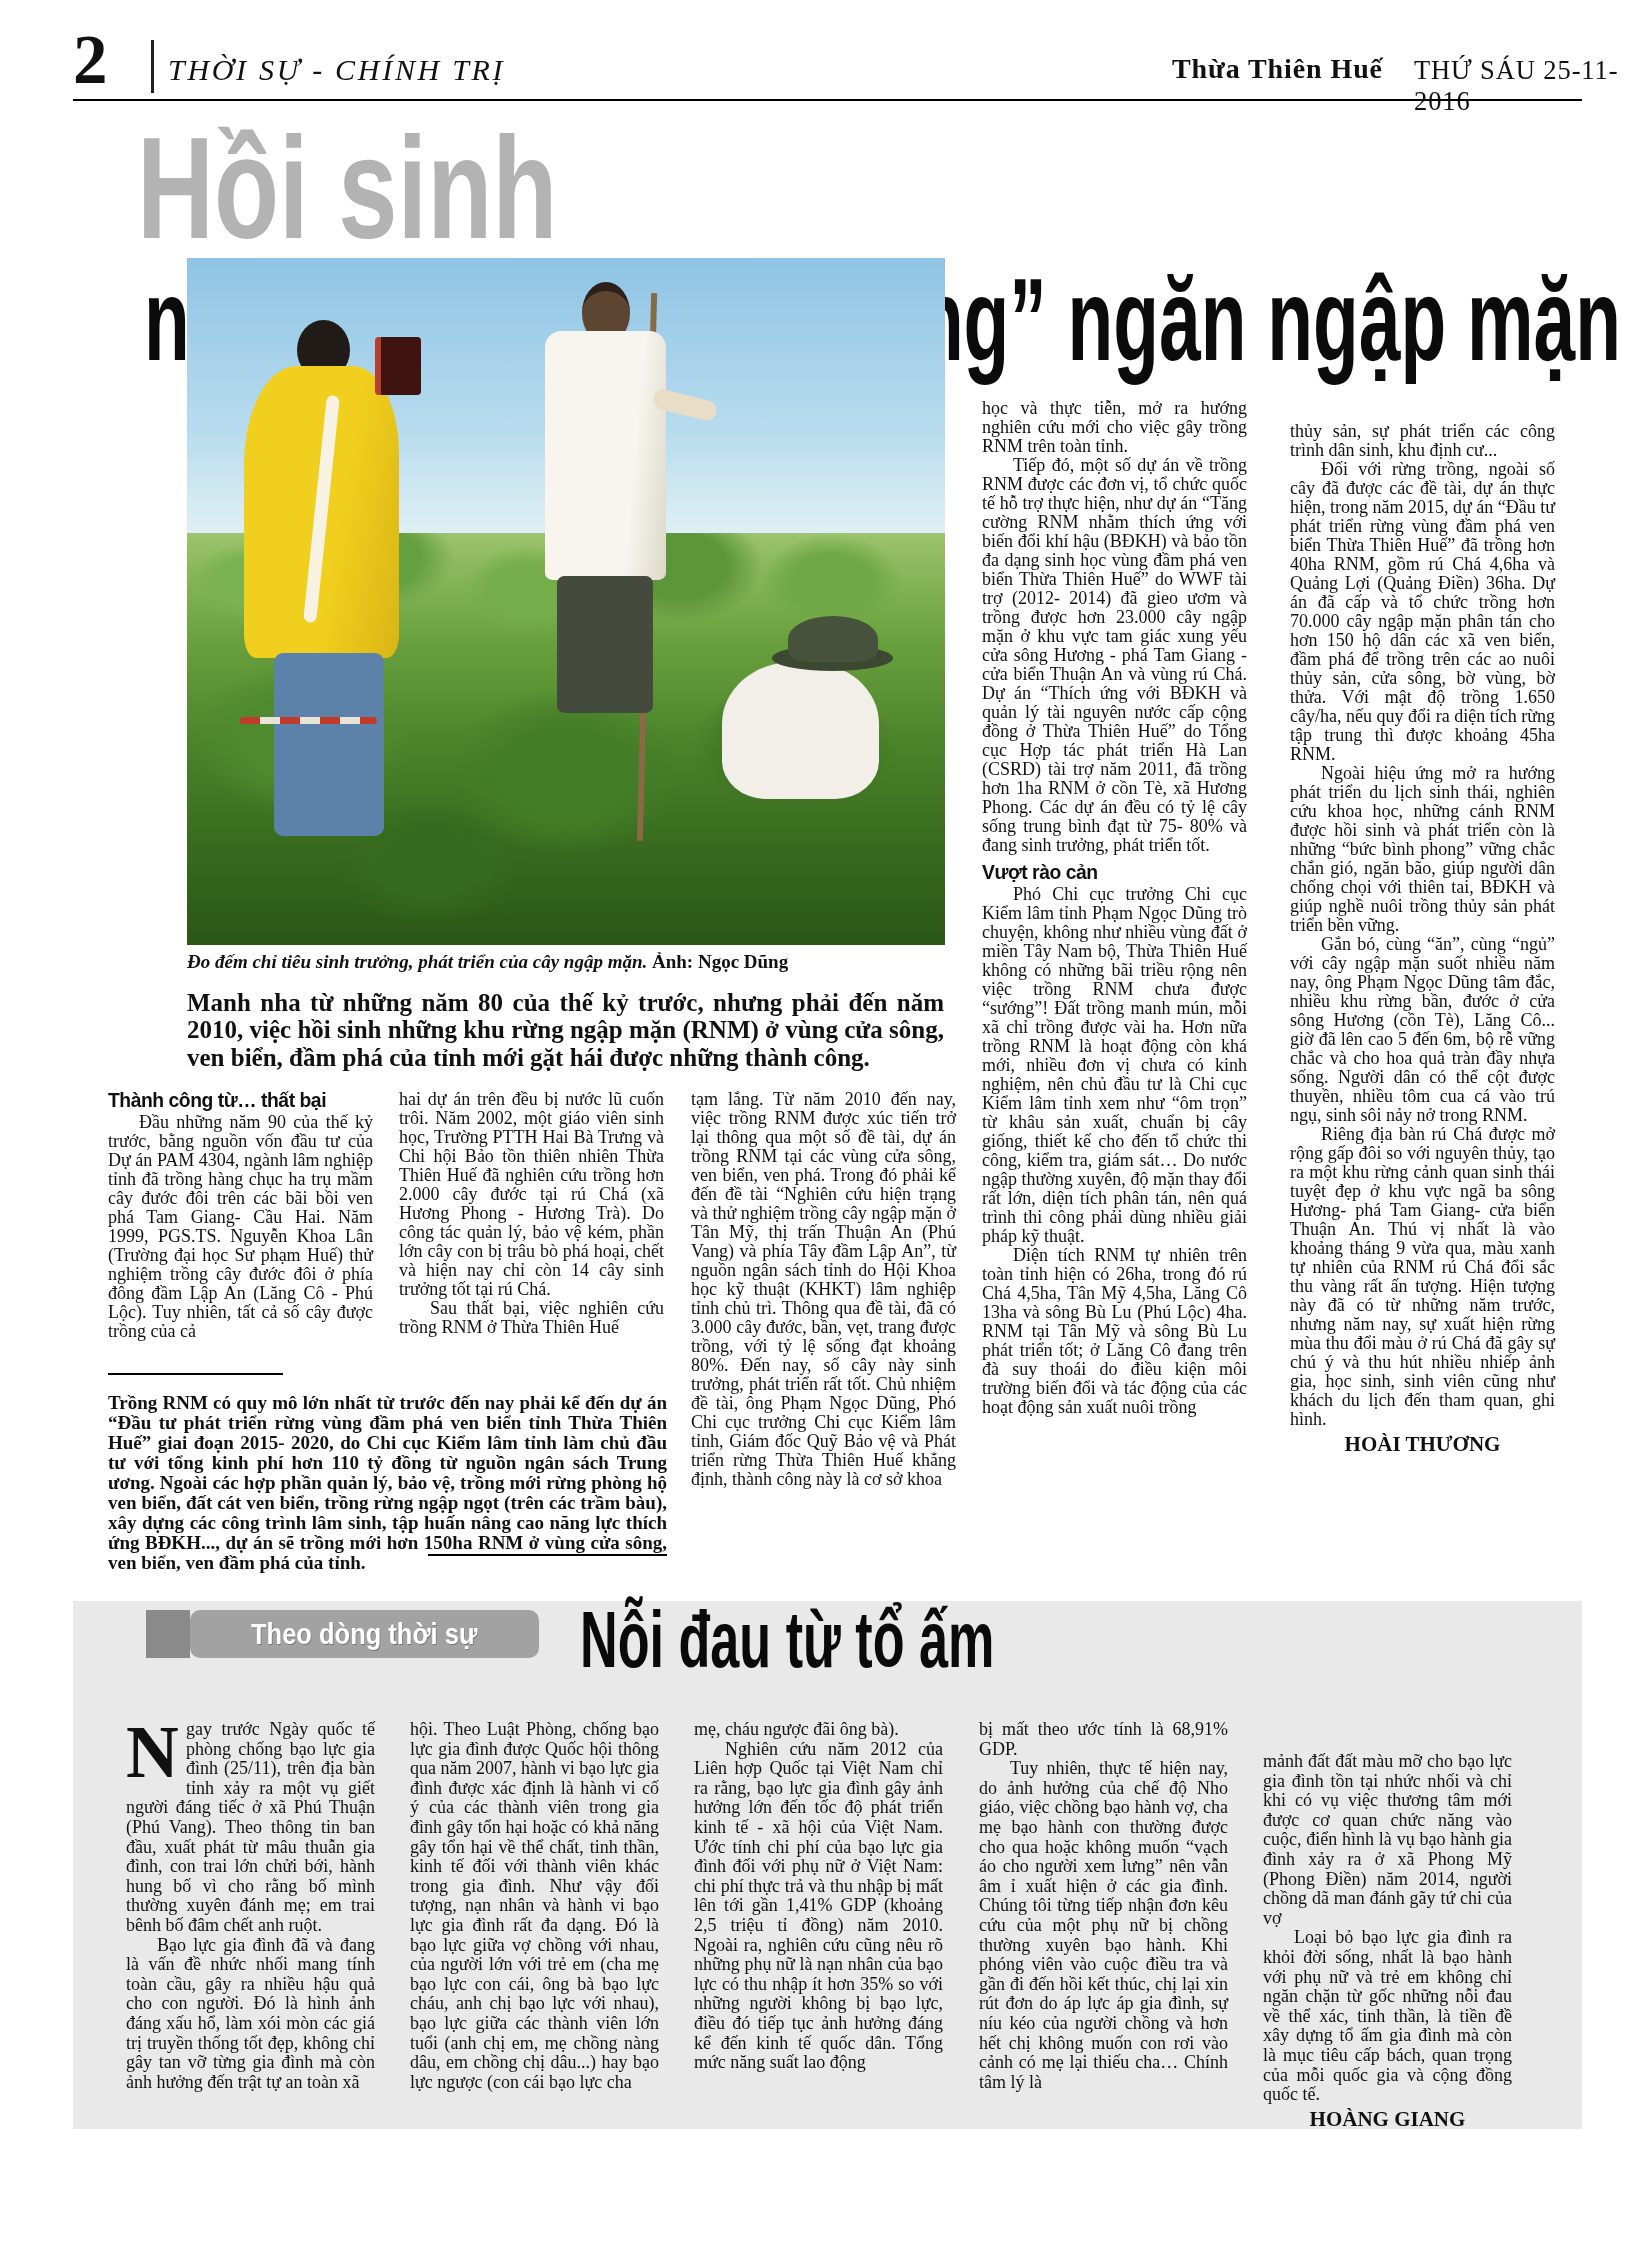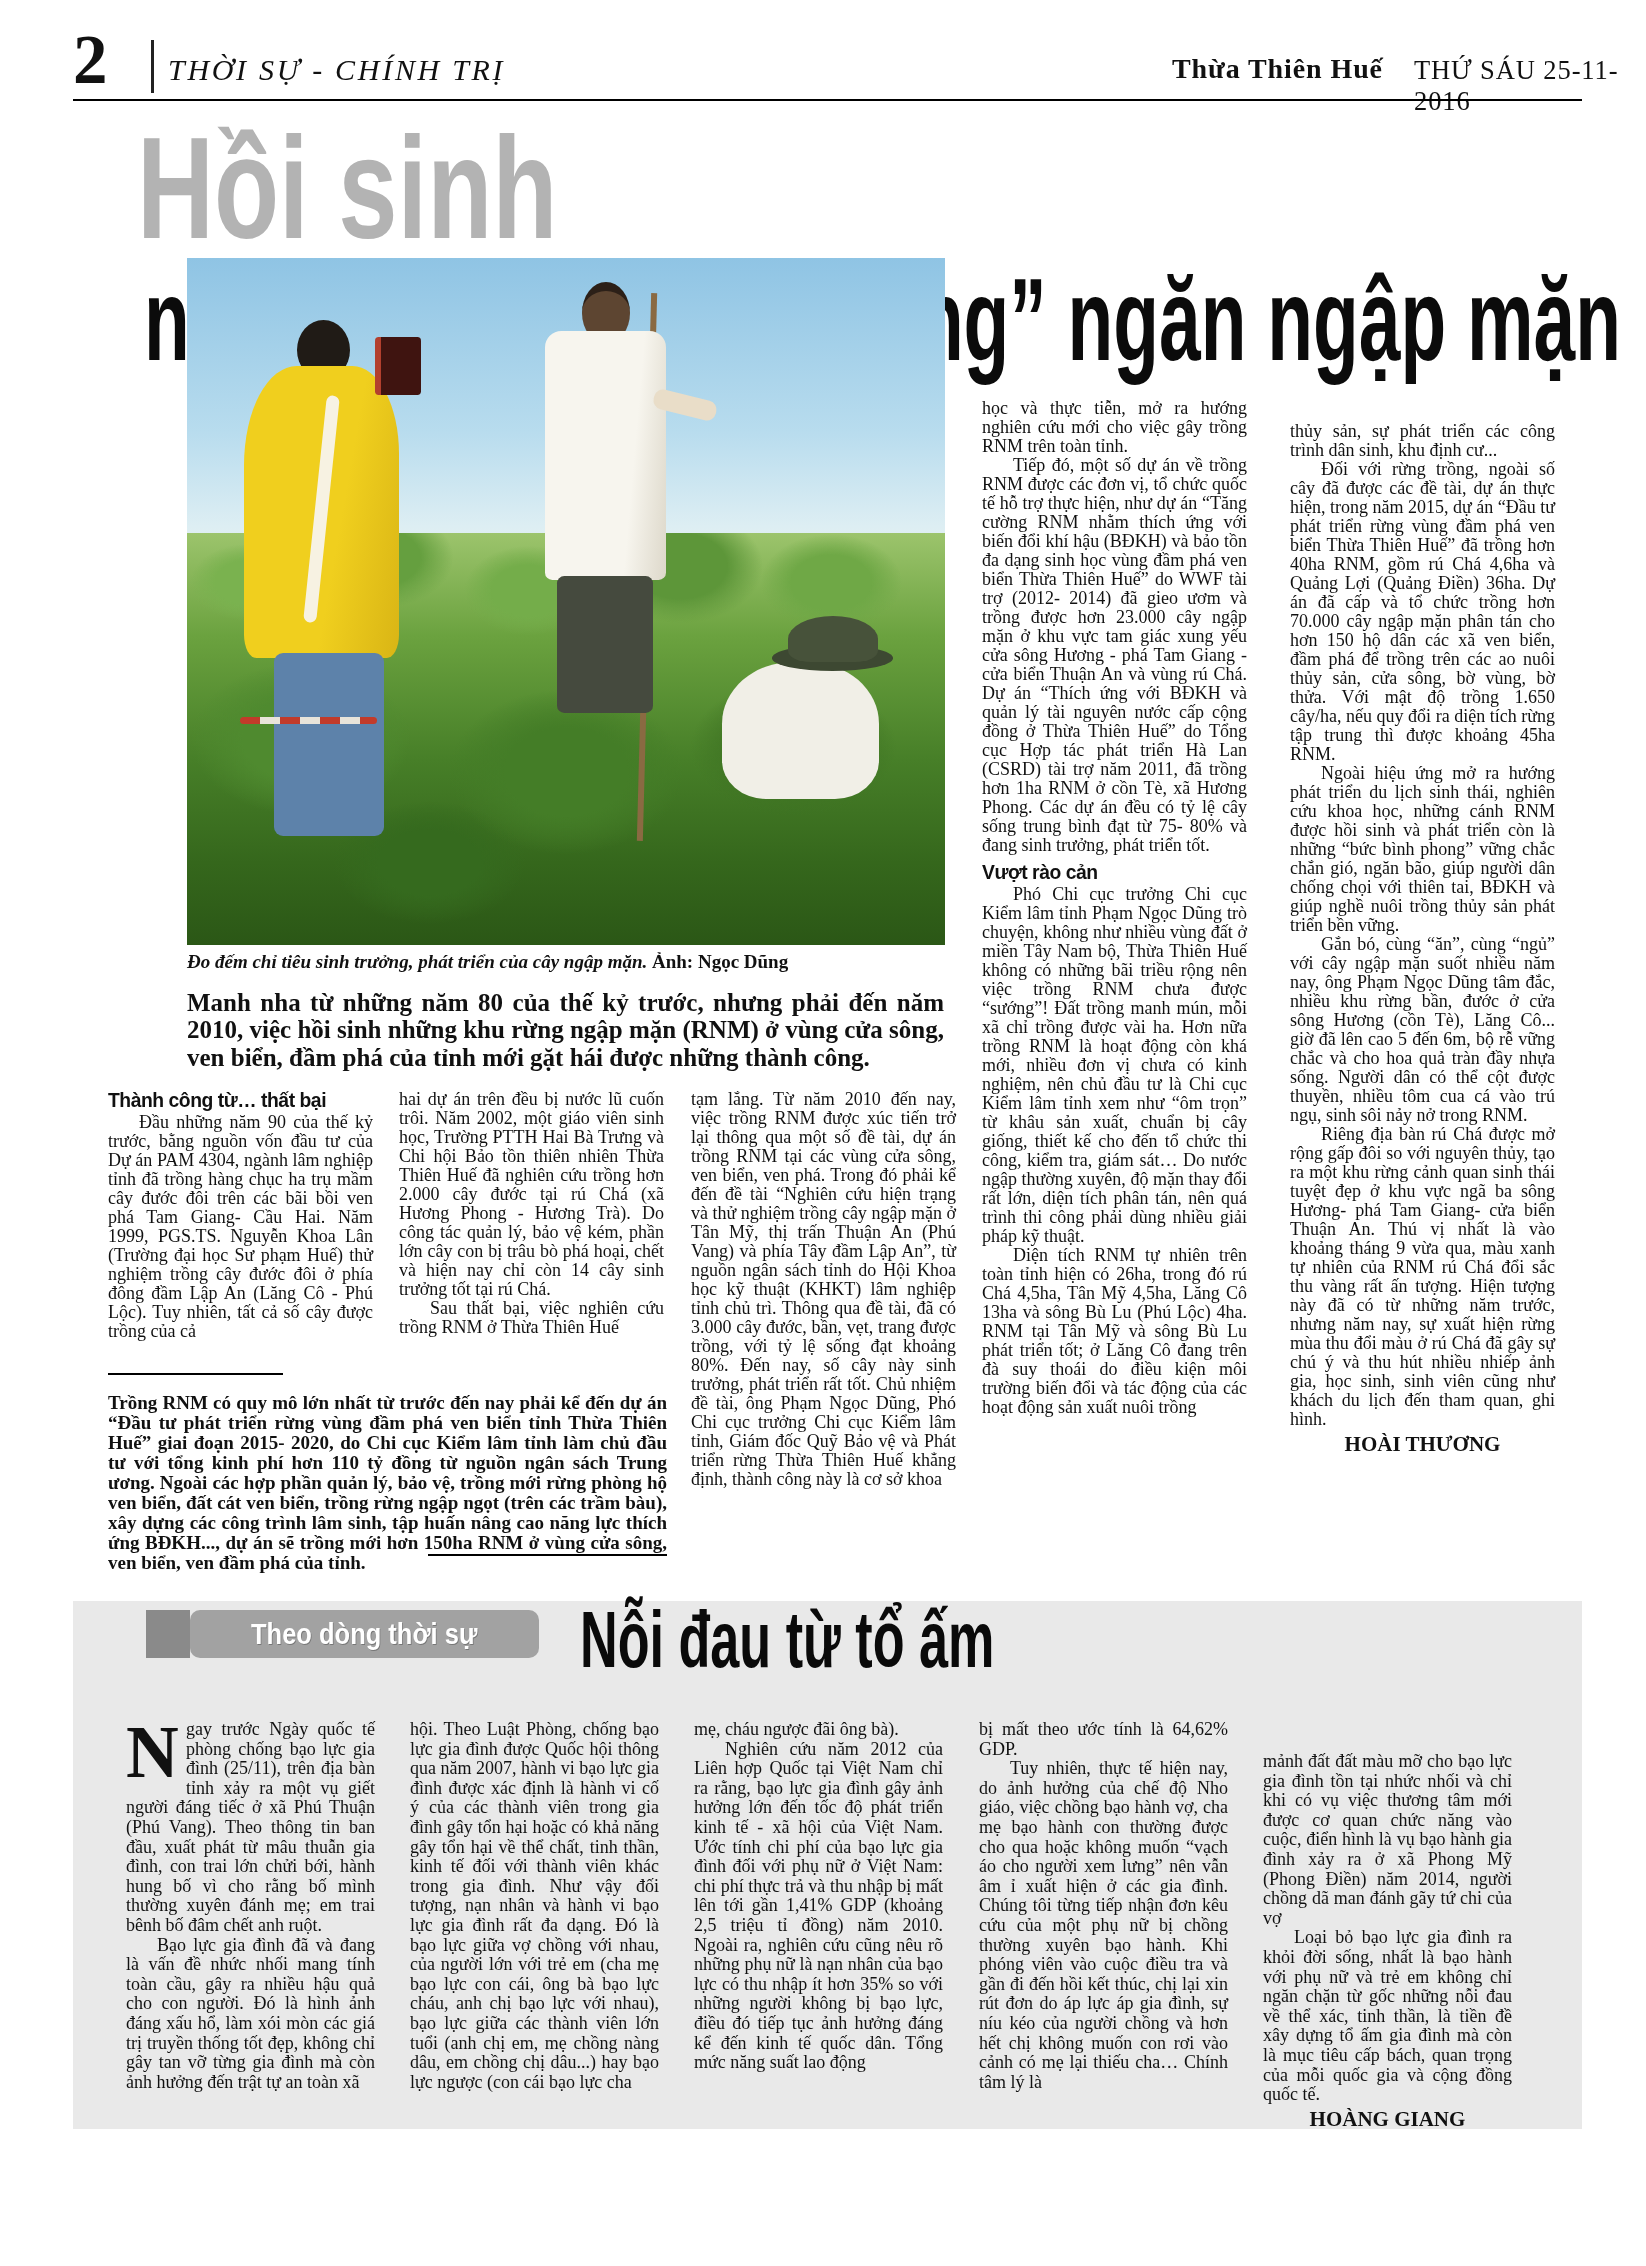--- a/index.html
+++ b/index.html
@@ -174,21 +174,21 @@
     <p class="ind">Bạo lực gia đình đã và đang là vấn đề nhức nhối mang tính toàn cầu, gây ra nhiều hậu quả cho con người. Đó là hình ảnh đáng xấu hổ, làm xói mòn các giá trị truyền thống tốt đẹp, không chỉ gây tan vỡ từng gia đình mà còn ảnh hưởng đến trật tự an toàn xã</p>
   </div>
   <div class="bcol b2">
     <p>hội. Theo Luật Phòng, chống bạo lực gia đình được Quốc hội thông qua năm 2007, hành vi bạo lực gia đình được xác định là hành vi cố ý của các thành viên trong gia đình gây tổn hại hoặc có khả năng gây tổn hại về thể chất, tinh thần, kinh tế đối với thành viên khác trong gia đình. Như vậy đối tượng, nạn nhân và hành vi bạo lực gia đình rất đa dạng. Đó là bạo lực giữa vợ chồng với nhau, của người lớn với trẻ em (cha mẹ bạo lực con cái, ông bà bạo lực cháu, anh chị bạo lực với nhau), bạo lực giữa các thành viên lớn tuổi (anh chị em, mẹ chồng nàng dâu, em chồng chị dâu...) hay bạo lực ngược (con cái bạo lực cha</p>
   </div>
   <div class="bcol b3">
     <p>mẹ, cháu ngược đãi ông bà).</p>
     <p class="ind">Nghiên cứu năm 2012 của Liên hợp Quốc tại Việt Nam chỉ ra rằng, bạo lực gia đình gây ảnh hưởng lớn đến tốc độ phát triển kinh tế - xã hội của Việt Nam. Ước tính chi phí của bạo lực gia đình đối với phụ nữ ở Việt Nam: chi phí thực trả và thu nhập bị mất lên tới gần 1,41% GDP (khoảng 2,5 triệu tỉ đồng) năm 2010. Ngoài ra, nghiên cứu cũng nêu rõ những phụ nữ là nạn nhân của bạo lực có thu nhập ít hơn 35% so với những người không bị bạo lực, điều đó tiếp tục ảnh hưởng đáng kể đến kinh tế quốc dân. Tổng mức năng suất lao động</p>
   </div>
   <div class="bcol b4">
-    <p>bị mất theo ước tính là 64,62% GDP.</p>
+    <p>bị mất theo ước tính là 68,91% GDP.</p>
     <p class="ind">Tuy nhiên, thực tế hiện nay, do ảnh hưởng của chế độ Nho giáo, việc chồng bạo hành vợ, cha mẹ bạo hành con thường được cho qua hoặc không muốn “vạch áo cho người xem lưng” nên vẫn âm ỉ xuất hiện ở các gia đình. Chúng tôi từng tiếp nhận đơn kêu cứu của một phụ nữ bị chồng thường xuyên bạo hành. Khi phóng viên vào cuộc điều tra và gần đi đến hồi kết thúc, chị lại xin rút đơn do áp lực áp gia đình, sự níu kéo của người chồng và hơn hết chị không muốn con rơi vào cảnh có mẹ lại thiếu cha… Chính tâm lý là</p>
   </div>
   <div class="bcol b5">
     <p>mảnh đất đất màu mỡ cho bạo lực gia đình tồn tại nhức nhối và chỉ khi có vụ việc thương tâm mới được cơ quan chức năng vào cuộc, điển hình là vụ bạo hành gia đình xảy ra ở xã Phong Mỹ (Phong Điền) năm 2014, người chồng dã man đánh gãy tứ chi của vợ</p>
     <p class="ind">Loại bỏ bạo lực gia đình ra khỏi đời sống, nhất là bạo hành với phụ nữ và trẻ em không chỉ ngăn chặn từ gốc những nỗi đau về thể xác, tinh thần, là tiền đề xây dựng tổ ấm gia đình mà còn là mục tiêu cấp bách, quan trọng của mỗi quốc gia và cộng đồng quốc tế.</p>
     <div class="author-line">HOÀNG GIANG</div>
   </div>
 
 </div>
 

